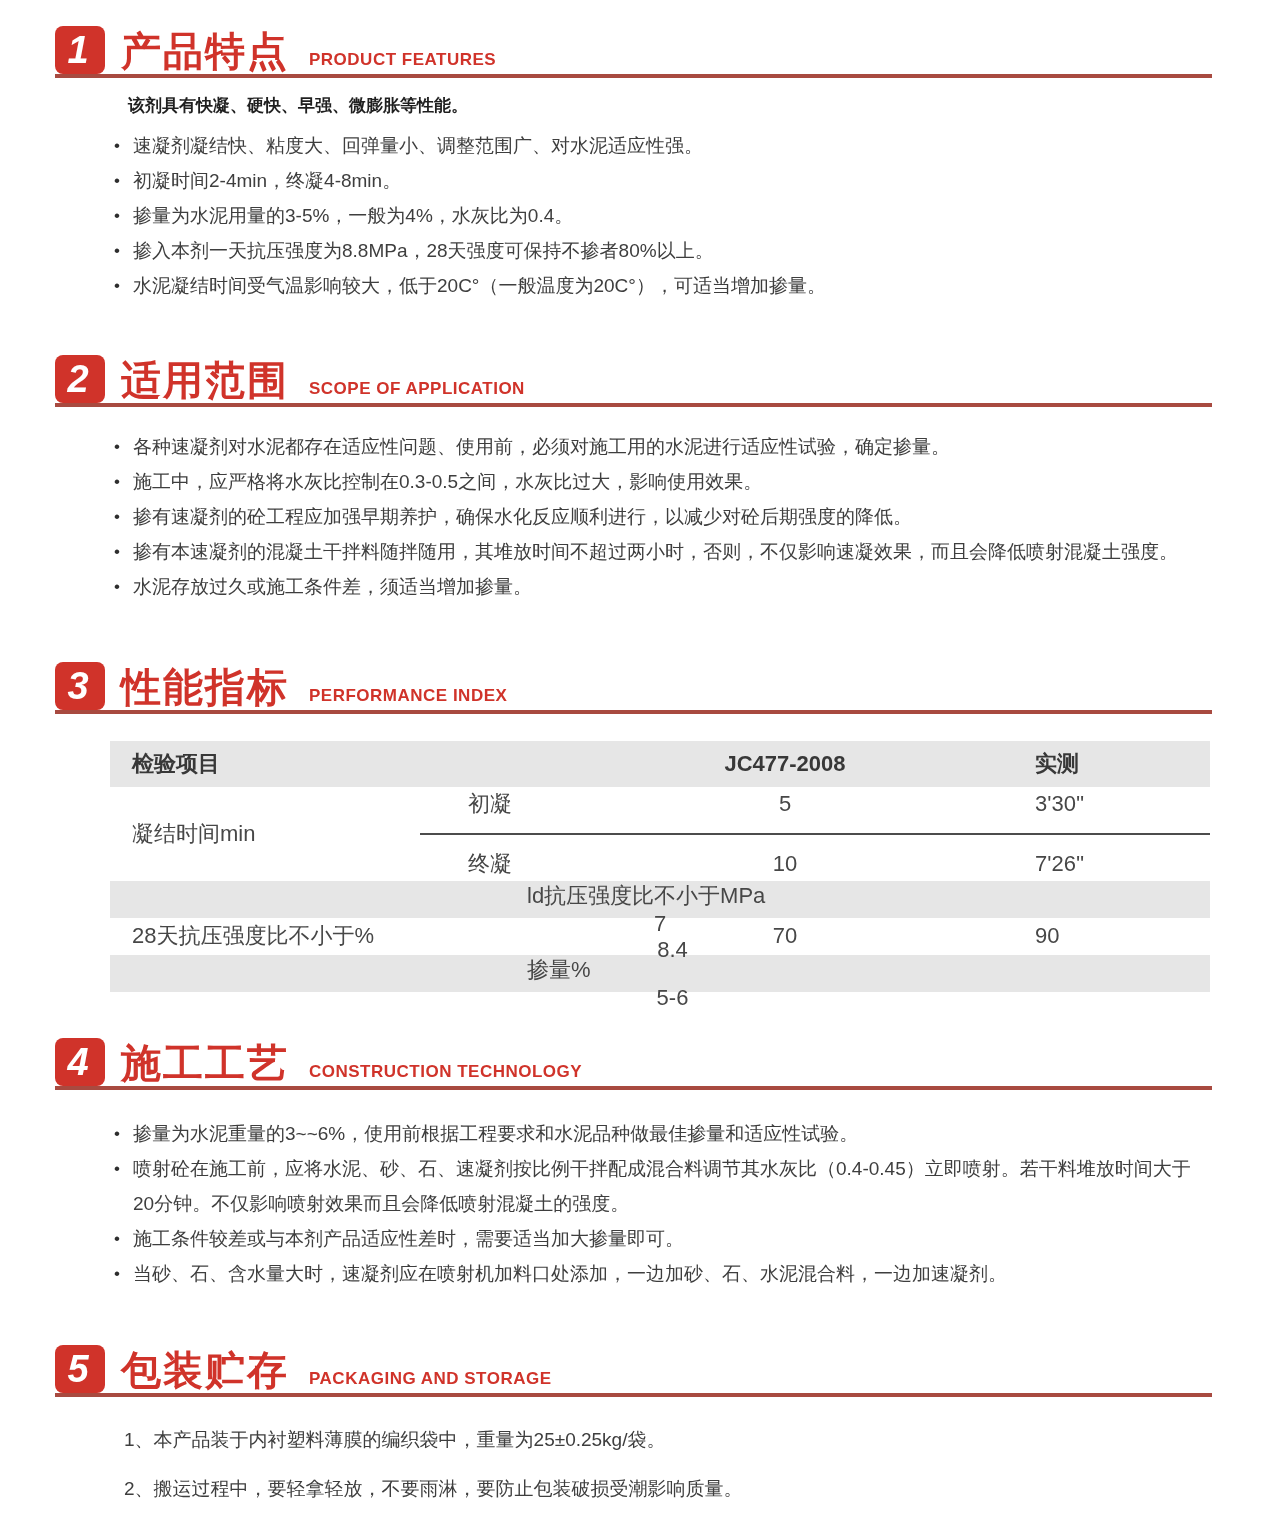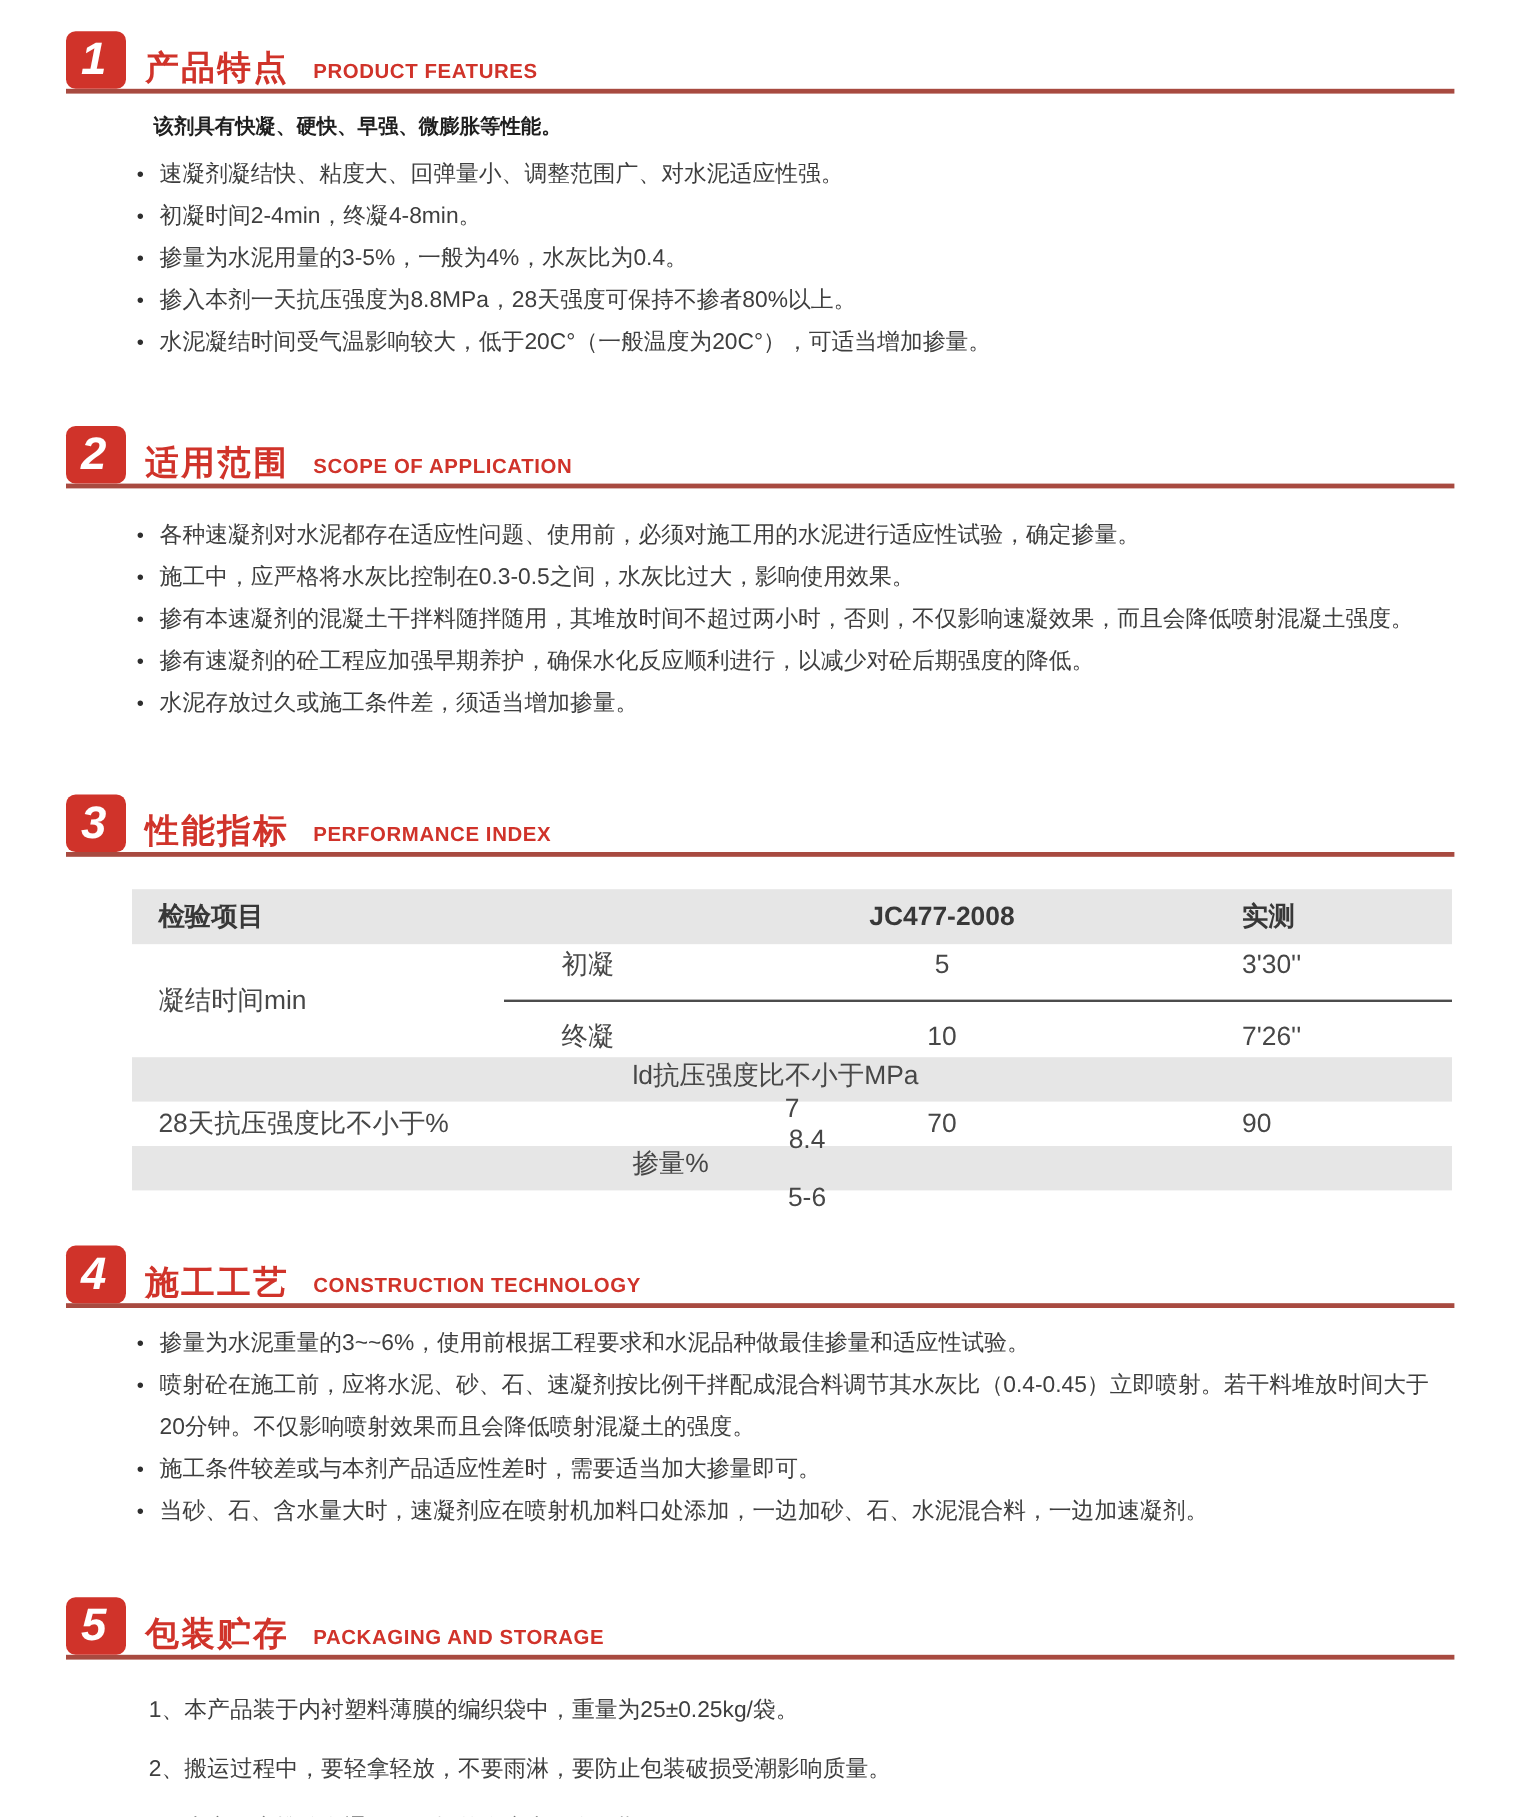--- a/index.html
+++ b/index.html
@@ -22,21 +22,21 @@
   }
   .badge{
     width:50px;height:48px;background:var(--red);border-radius:8px;
     display:flex;align-items:center;justify-content:center;flex:0 0 auto;
   }
   .badge span{
     color:#fff;font-size:38px;font-weight:bold;font-style:italic;line-height:1;
     transform:translateX(-2px);
   }
   .sec-title{
-    font-size:28px;font-weight:bold;color:var(--red);
+    font-size:40px;font-weight:bold;color:var(--red);
     margin:0 0 0 16px;line-height:1;padding-bottom:3px;letter-spacing:2px;white-space:nowrap;
   }
   .sec-sub{
     font-size:17px;font-weight:bold;color:var(--red);
     margin-left:20px;padding-bottom:4px;letter-spacing:.5px;white-space:nowrap;
   }
   
   .s1{margin-top:26px;}
   .s2{margin-top:52px;}
   .s3{margin-top:58px;}
@@ -100,22 +100,22 @@
   <div class="sec-header">
     <div class="badge">
       <span>2</span>
     </div>
     <h2 class="sec-title">适用范围</h2>
     <span class="sec-sub">SCOPE OF APPLICATION</span>
   </div>
   <ul class="bullets" style="margin-top:22px">
     <li>各种速凝剂对水泥都存在适应性问题、使用前，必须对施工用的水泥进行适应性试验，确定掺量。</li>
     <li>施工中，应严格将水灰比控制在0.3-0.5之间，水灰比过大，影响使用效果。</li>
+    <li>掺有速凝剂的砼工程应加强早期养护，确保水化反应顺利进行，以减少对砼后期强度的降低。</li>
     <li>掺有本速凝剂的混凝土干拌料随拌随用，其堆放时间不超过两小时，否则，不仅影响速凝效果，而且会降低喷射混凝土强度。</li>
-    <li>掺有速凝剂的砼工程应加强早期养护，确保水化反应顺利进行，以减少对砼后期强度的降低。</li>
     <li>水泥存放过久或施工条件差，须适当增加掺量。</li>
   </ul>
 </section>
 
 <section class="sec s3">
   <div class="sec-header">
     <div class="badge">
       <span>3</span>
     </div>
     <h2 class="sec-title">性能指标</h2>
@@ -169,21 +169,21 @@
 </section>
 
 <section class="sec s4">
   <div class="sec-header">
     <div class="badge">
       <span>4</span>
     </div>
     <h2 class="sec-title">施工工艺</h2>
     <span class="sec-sub">CONSTRUCTION TECHNOLOGY</span>
   </div>
-  <ul class="bullets" style="margin-top:12px">
+  <ul class="bullets" style="margin-top:26px">
     <li>掺量为水泥重量的3~~6%，使用前根据工程要求和水泥品种做最佳掺量和适应性试验。</li>
     <li>喷射砼在施工前，应将水泥、砂、石、速凝剂按比例干拌配成混合料调节其水灰比（0.4-0.45）立即喷射。若干料堆放时间大于20分钟。不仅影响喷射效果而且会降低喷射混凝土的强度。</li>
     <li>施工条件较差或与本剂产品适应性差时，需要适当加大掺量即可。</li>
     <li>当砂、石、含水量大时，速凝剂应在喷射机加料口处添加，一边加砂、石、水泥混合料，一边加速凝剂。</li>
   </ul>
 </section>
 
 <section class="sec s5">
   <div class="sec-header">
     <div class="badge">

